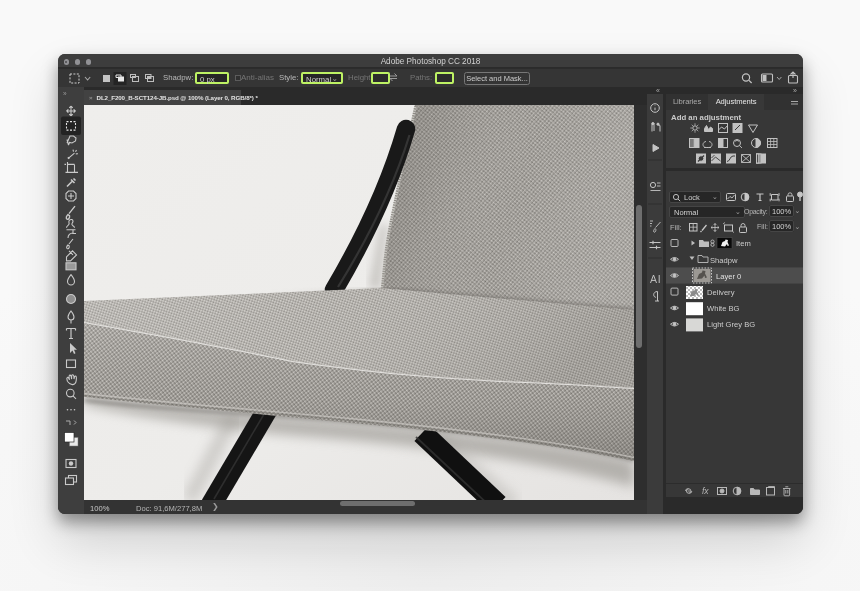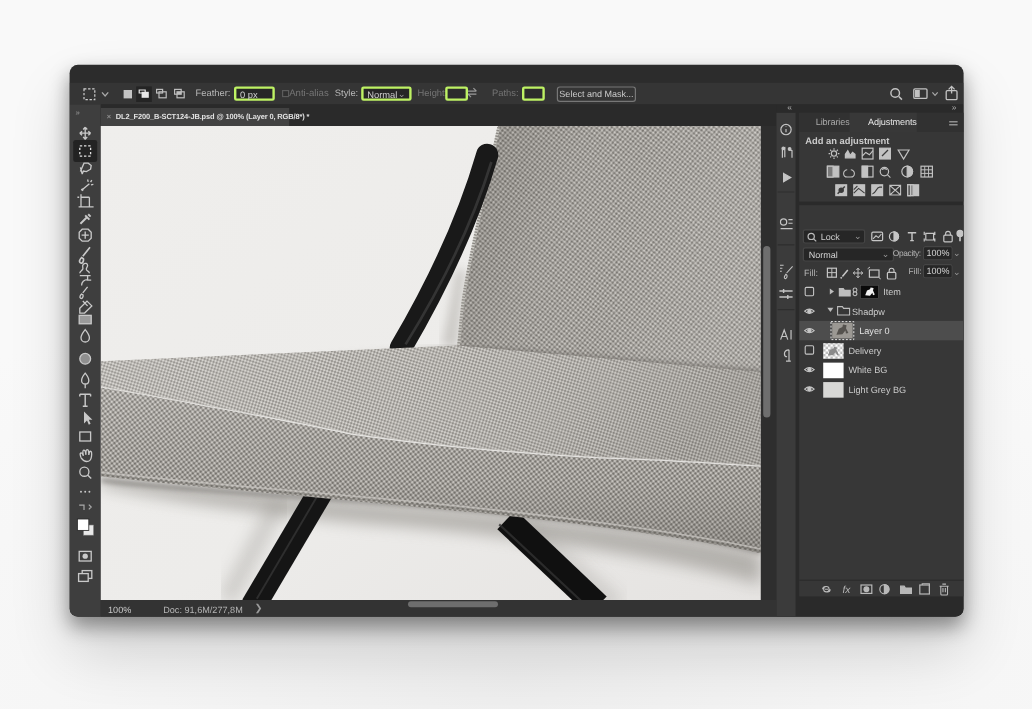--- a/index.html
+++ b/index.html
@@ -25,27 +25,35 @@
 #canvaswrap svg{filter:blur(0.45px)}
 #vscroll{position:absolute;left:576px;top:51px;width:13px;height:395px;background:#2e2e2e}
 #vthumb{position:absolute;left:2px;top:100px;width:6px;height:143px;background:#6e6e6e;border-radius:3px}
 #statusbar{position:absolute;left:26px;top:446px;width:563px;height:14px;background:#333333;color:#bdbdbd;font-size:8px}
 
 #dock{position:absolute;left:589px;top:33px;width:156px;height:427px;background:#2a2a2a}
 #iconstrip{position:absolute;left:0;top:7px;width:16px;height:420px;background:#3b3b3b}
 #panels{position:absolute;left:19px;top:7px;width:137px;height:420px}
 .panel{position:absolute;left:0;width:137px;background:#373737}
 .ptabs{position:absolute;left:0;top:0;width:100%;height:16px;background:#313131}
-.ptab{position:absolute;top:0;height:16px;font-size:7.6px;line-height:16px;color:#a9a9a9;text-align:right;letter-spacing:-0.1px}
+.ptab{position:absolute;top:0;height:16px;font-size:7.6px;line-height:16px;color:#a9a9a9;text-align:center;letter-spacing:-0.1px}
 .ptab.active{background:#383838;color:#e6e6e6;font-weight:normal}
 </style>
 </head>
 <body>
 <div id="stage">
  <div id="win">
+  <div id="titlebar">
+    <div class="tl" style="left:5.5px">
+          <div style="position:absolute;left:1.8px;top:1.8px;width:2px;height:2px;border-radius:50%;background:#4a4a4c"></div>
+        </div>
+    <div class="tl" style="left:16.5px"></div>
+    <div class="tl" style="left:27.5px"></div>
+    <div id="title">Adobe Photoshop CC 2018</div>
+  </div>
   <div id="options">
     <svg width="745" height="18" viewBox="0 0 745 18" style="position:absolute;left:0;top:0">
 
       <rect x="12" y="5" width="9" height="9" fill="none" stroke="#cfcfcf" stroke-width="1" stroke-dasharray="2 1.4"></rect>
       <path d="M27,8 l2.6,3 l2.6,-3" stroke="#a8a8a8" stroke-width="1.1" fill="none"></path>
 
       <rect x="45" y="6" width="7" height="7" fill="#c4c4c4"></rect>
       <rect x="55.5" y="3" width="13" height="13" fill="#242424"></rect>
       <path d="M58,6 h5 v2.5 h-5 z" fill="none" stroke="#e8e8e8" stroke-width="1"></path>
       <rect x="60" y="7.5" width="6" height="5" fill="#e8e8e8"></rect>
@@ -60,21 +68,21 @@
       <path d="M332,7 h7 m-2.5,-2.5 l2.5,2.5 m-7,2.5 h7 m-4.5,2.5 l-2.5,-2.5" stroke="#9a9a9a" stroke-width="1" fill="none"></path>
 
       <circle cx="688" cy="8.5" r="3.6" fill="none" stroke="#c2c2c2" stroke-width="1.2"></circle>
       <path d="M691,11.4 l2.6,2.6" stroke="#c2c2c2" stroke-width="1.3"></path>
       <rect x="703.5" y="5" width="11" height="8" rx="1" fill="none" stroke="#c2c2c2" stroke-width="1.1"></rect>
       <rect x="704.5" y="6" width="4" height="6" fill="#c2c2c2"></rect>
       <path d="M719,8 l2.2,2.5 l2.2,-2.5" stroke="#a8a8a8" stroke-width="1" fill="none"></path>
       <rect x="730.5" y="6.5" width="9" height="7.5" rx="1" fill="none" stroke="#c2c2c2" stroke-width="1.1"></rect>
       <path d="M735,9 v-5.5 m-2.5,2 l2.5,-2.5 l2.5,2.5" stroke="#c2c2c2" stroke-width="1.1" fill="none"></path>
     </svg>
-    <div class="opt-label" style="left:105px">Feather:</div>
+    <div class="opt-label" style="left:105px">Shadpw:</div>
     <div class="opt-input" style="left:137px;width:34px">0 px</div>
     <div style="position:absolute;left:177px;top:6px;width:6px;height:6px;border:1px solid #5c5c5c;background:#303030"></div>
     <div class="opt-label opt-dim" style="left:183px;font-size:8px">Anti-alias</div>
     <div class="opt-label" style="left:221px">Style:</div>
     <div class="opt-input" style="left:243px;width:42px">Normal<span style="position:absolute;right:3px;color:#9a9a9a;top:-1px">⌄</span></div>
     <div class="opt-label opt-dim" style="left:290px">Height:</div>
     <div class="opt-input" style="left:313px;width:19px;background:#2c2c2c"></div>
     <div class="opt-label opt-dim" style="left:352px">Paths:</div>
     <div class="opt-input" style="left:377px;width:19px;background:#2c2c2c"></div>
     <div style="position:absolute;left:406px;top:2.5px;height:13px;width:66px;border:1px solid #777;border-radius:2.5px;color:#cccccc;font-size:7.5px;line-height:12px;text-align:center">Select and Mask...</div>

